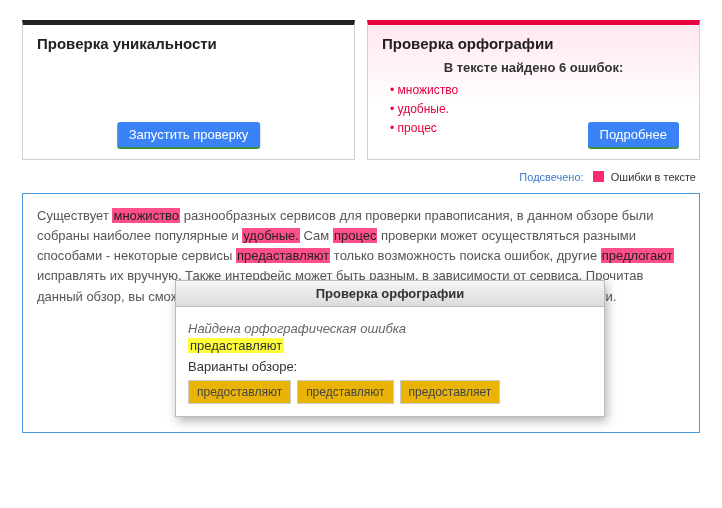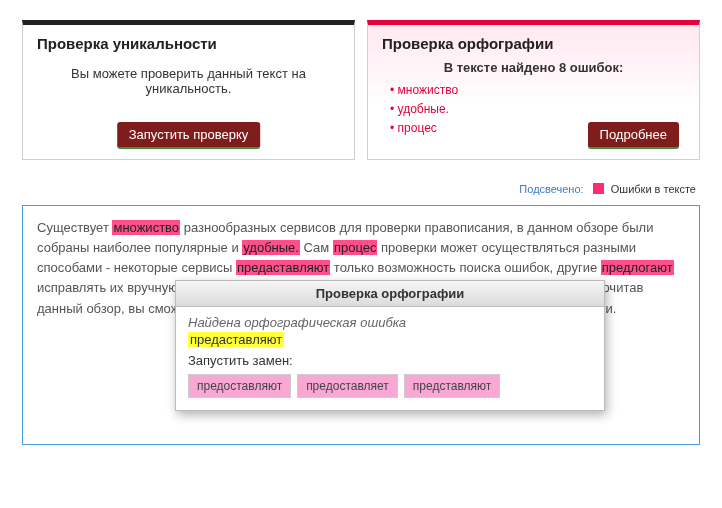--- a/index.html
+++ b/index.html
@@ -1,58 +1,55 @@
 <!DOCTYPE html>
 <html><head>
 <meta charset="utf-8">
 <style>
 * { box-sizing: border-box; margin: 0; padding: 0; }
 body { font-family: Arial, sans-serif; font-size: 13px; background: #fff; width: 722px; height: 508px; position: relative; padding: 20px 22px; color: #333; }
-.panels { display: flex; gap: 12px; margin-bottom: 17px; }
+.panels { display: flex; gap: 12px; margin-bottom: 5px; }
 .panel { flex: 1; border: 1px solid #d0d0d0; position: relative; padding: 10px 14px 14px 14px; min-height: 140px; }
 .panel-left { border-top: 5px solid #222; }
 .panel-right { border-top: 5px solid #e6003c; background: linear-gradient(#ffe8ef, #fff 60%); }
 .panel-title { font-size: 15px; font-weight: bold; margin-bottom: 8px; color: #222; }
 .panel-left .panel-body { text-align: center; padding: 6px 18px 0 18px; }
 .sub { font-size: 13px; color: #333; }
 .panel-right .sub { text-align: center; font-weight: bold; margin-bottom: 6px; }
 ul { list-style: none; padding-left: 8px; }
 ul li { color: #e6003c; font-size: 12px; line-height: 1.6; }
 ul li::before { content: "• "; color: #e6003c; }
-.btn { position: absolute; bottom: 10px; background: #7f1d1d; color: #fff; border: none; border-radius: 3px; padding: 5px 12px; font-size: 13px; cursor: pointer; border-bottom: 2px solid #3f8f3f; }
+.btn { position: absolute; bottom: 10px; background: #3b82f6; color: #fff; border: none; border-radius: 3px; padding: 5px 12px; font-size: 13px; cursor: pointer; border-bottom: 2px solid #3f8f3f; }
 .btn-center { left: 50%; transform: translateX(-50%); }
 .btn-right { right: 20px; }
 .legend { text-align: right; padding: 6px 4px 10px 4px; font-size: 11px; color: #3b7ccc; }
 .legend .sq { display: inline-block; width: 11px; height: 11px; background: #ff2a75; margin: 0 4px 0 6px; vertical-align: -1px; }
 .legend .lbl { color: #333; }
 .text-box { border: 1px solid #4a9adf; padding: 12px 14px; min-height: 240px; line-height: 1.55; color: #555; position: relative; }
 .hl { background: #ff4f8a; color: #222; padding: 0 1px; }
 .pop { position: absolute; top: 280px; left: 175px; width: 430px; background: #fff; border: 1px solid #bbb; box-shadow: 2px 4px 10px rgba(0,0,0,0.3); z-index: 10; }
 .pop-title { background: linear-gradient(#f5f5f5, #dcdcdc); border-bottom: 1px solid #bbb; padding: 5px 10px; font-weight: bold; font-size: 13px; text-align: center; }
-.pop-body { padding: 8px 28px 12px 12px; }
+.pop-body { padding: 8px 28px 12px 12px; margin-top: 6px; }
 .pop-msg { font-style: italic; color: #666; margin-bottom: 2px; }
 .pop-err { background: #ffff3a; display: inline-block; padding: 0 2px; color: #333; margin-bottom: 6px; }
 .pop-label { margin-bottom: 6px; color: #333; }
 .suggestions { display: flex; flex-wrap: wrap; gap: 6px; }
-.sugg { background: #f9a8d4; border: 1px solid #ccc; padding: 4px 8px; font-size: 12px; color: #444; cursor: pointer; }
+.sugg { background: #eab308; border: 1px solid #ccc; padding: 4px 8px; font-size: 12px; color: #444; cursor: pointer; }
 </style>
 </head>
 <body>
 
 <div class="panels">
   <div class="panel panel-left">
     <div class="panel-title">Проверка уникальности</div>
-    <div class="panel-body">
-      <div class="sub">Вы можете проверить данный текст на уникальность.</div>
-    </div>
     <button class="btn btn-center">Запустить проверку</button>
   </div>
   <div class="panel panel-right">
     <div class="panel-title">Проверка орфографии</div>
-    <div class="sub">В тексте найдено 8 ошибок:</div>
+    <div class="sub">В тексте найдено 6 ошибок:</div>
     <ul>
       <li>множиство</li>
       <li>удобные.</li>
       <li>процес</li>
     </ul>
     <button class="btn btn-right">Подробнее</button>
   </div>
 </div>
 
 <div class="legend">
@@ -63,20 +60,20 @@
 
 <div class="text-box">
   <span>Существует </span><span class="hl">множиство</span><span> разнообразных сервисов для проверки правописания, в данном обзоре были собраны наиболее популярные и </span><span class="hl">удобные.</span><span> Сам </span><span class="hl">процес</span><span> проверки может осуществляться разными способами - некоторые сервисы </span><span class="hl">предаставляют</span><span> только возможность поиска ошибок, другие </span><span class="hl">предлогают</span><span> исправлять их вручную. Также интерфейс может быть разным, в зависимости от сервиса. Прочитав данный обзор, вы сможете подобрать для себя подходящий инструмент проверки грамотности.</span>
 </div>
 
 <div class="pop">
   <div class="pop-title">Проверка орфографии</div>
   <div class="pop-body">
     <div class="pop-msg">Найдена орфографическая ошибка</div>
     <div class="pop-err">предаставляют</div>
-    <div class="pop-label">Запустить замен:</div>
+    <div class="pop-label">Варианты обзоре:</div>
     <div class="suggestions">
       <div class="sugg">предоставляют</div>
+      <div class="sugg">представляют</div>
       <div class="sugg">предоставляет</div>
-      <div class="sugg">представляют</div>
     </div>
   </div>
 </div>
 
 </body></html>

